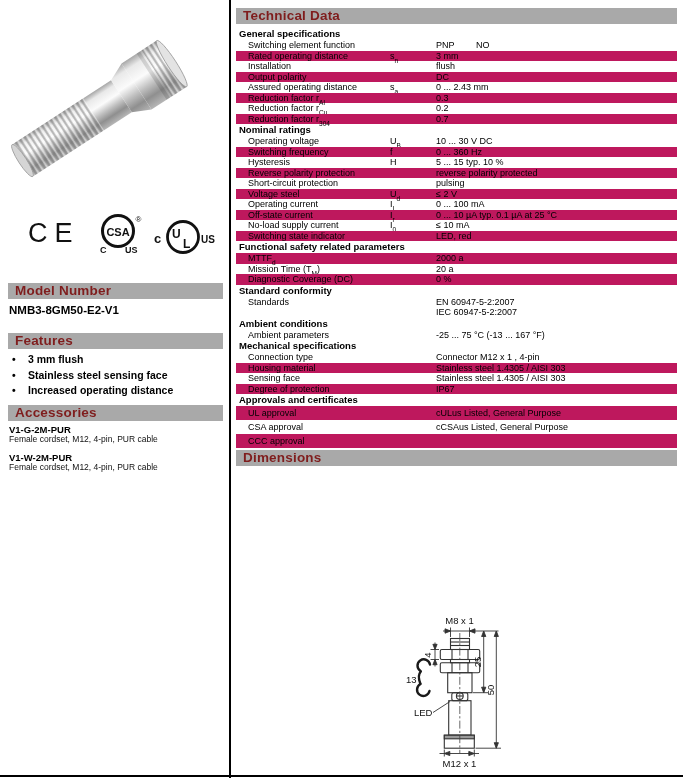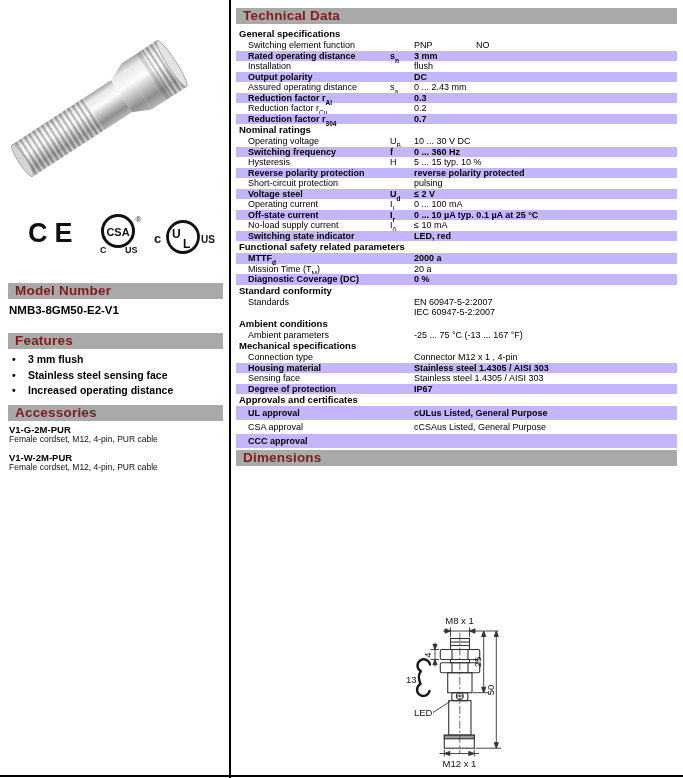--- a/index.html
+++ b/index.html
@@ -24,32 +24,32 @@
   .feat .dot{position:absolute;left:2px;top:0;font-size:10.5px;}
 
   #acc-list{position:absolute;left:9px;top:424px;width:214px;}
   .acc{margin-bottom:7px;}
   .acc .nm{font-size:9.5px;font-weight:bold;line-height:11px;}
   .acc .ds{font-size:8.5px;line-height:9.5px;color:#111;}
 
   #tech-table{position:absolute;left:236px;top:28px;width:441px;font-size:9px;}
   .tsection{font-weight:bold;font-size:9.5px;height:12px;line-height:12.5px;padding-left:3px;}
   .trow{position:relative;height:10.5px;line-height:10.6px;}
-  .trow.g{background:#c4b5fd;font-weight:bold;}
+  .trow.g{background:#be185d;}
   .trow.tall{height:14px;line-height:14px;}
   .trow.twolines{height:21px;line-height:10.5px;}
   .c-label{position:absolute;left:12px;top:0;white-space:nowrap;}
   .c-sym{position:absolute;left:154px;top:0;white-space:nowrap;}
-  .c-val{position:absolute;left:178px;top:0;white-space:nowrap;}
+  .c-val{position:absolute;left:200px;top:0;white-space:nowrap;}
   .c-val2{position:absolute;left:240px;top:0;white-space:nowrap;}
   sub{font-size:6.5px;line-height:0;position:relative;top:1.5px;}
 
   #certs{position:absolute;left:8px;top:210px;width:215px;height:56px;}
   #ce-mark{position:absolute;left:20px;top:8px;font-size:27px;letter-spacing:7px;
-           font-weight:700;color:#111;}
+           font-weight:400;color:#111;}
   #csa-mark{position:absolute;left:84px;top:0;}
   #ul-mark{position:absolute;left:144px;top:6px;}
 
   #photo{position:absolute;left:4px;top:2px;}
   #dims-svg{position:absolute;left:402px;top:604px;}
   svg text{font-family:"Liberation Sans",sans-serif;}
 </style>
 </head>
 <body>
 

